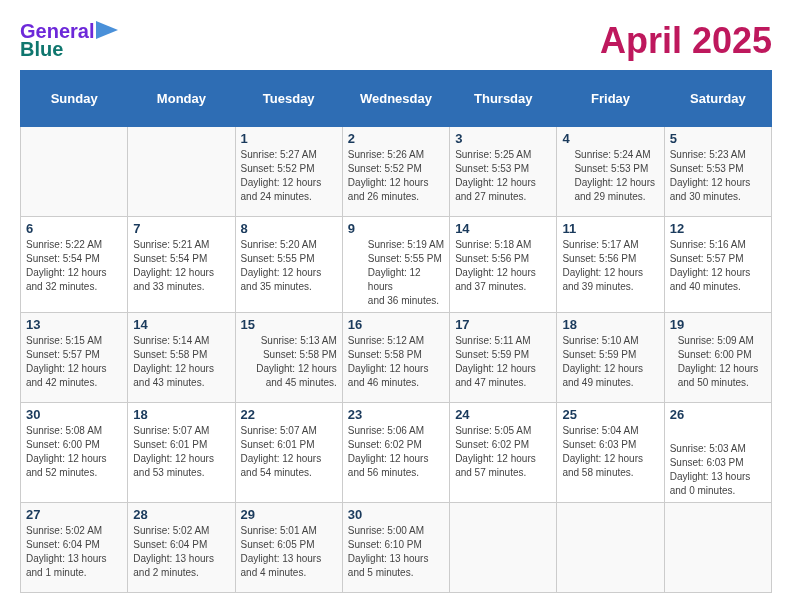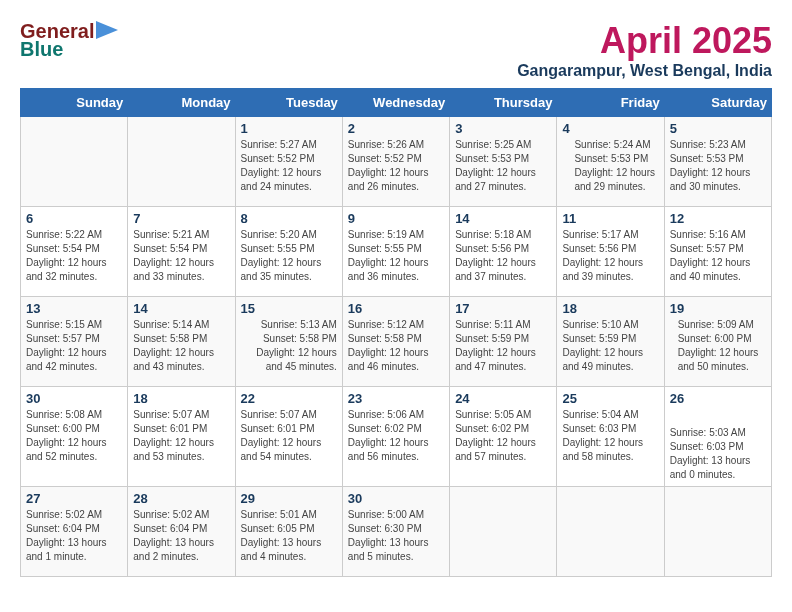--- a/index.html
+++ b/index.html
@@ -21,21 +21,21 @@
       flex-direction: column;
       align-items: flex-start;
     }
     .logo-text {
       font-size: 20px;
       font-weight: bold;
       color: #1a3a5c;
       line-height: 1.1;
     }
     .logo-text span {
-      color: #7f1d1d;
+      color: #6d28d9;
     }
     .title-area {
       text-align: right;
     }
     .month-title {
       font-size: 36px;
       font-weight: bold;
       color: #be185d;
     }
     .location-title {
@@ -46,22 +46,22 @@
     table {
       width: 100%;
       border-collapse: collapse;
       table-layout: fixed;
     }
     thead th {
       background-color: #2e6db4;
       color: #fff;
       font-size: 13px;
       font-weight: bold;
-      padding: 6px 4px;
-      text-align: right;
+      padding: 20px 4px;
+      text-align: center;
       border: 1px solid #2e6db4;
     }
     tbody td {
       border: 1px solid #ccc;
       vertical-align: top;
       padding: 4px 5px;
       font-size: 10.5px;
       color: #333;
       min-height: 80px;
       height: 90px;
@@ -98,21 +98,20 @@
         <span>General</span>
       </span>
       <svg width="22" height="18" viewBox="0 0 22 18" style="margin-left:2px; margin-top:-2px;">
         <polygon points="0,0 22,9 0,18" fill="#4a90d9"></polygon>
       </svg>
     </div>
     <span class="logo-text" style="color:#0f766e; margin-top:-4px;">Blue</span>
   </div>
   <div class="title-area">
     <div class="month-title">April 2025</div>
-    <div class="location-title">Gangarampur, West Bengal, India</div>
   </div>
 </div>
 
 <table>
   <thead>
     <tr>
     <th>Sunday</th>
         <th>Monday</th>
         <th>Tuesday</th>
         <th>Wednesday</th>
@@ -178,21 +177,21 @@
         </td>
         <td>
           <span class="day-number">8</span>
           <div class="day-info" style="white-space: pre-line;">Sunrise: 5:20 AM
 Sunset: 5:55 PM
 Daylight: 12 hours
 and 35 minutes.</div>
         </td>
         <td>
           <span class="day-number">9</span>
-          <div class="day-info" style="white-space: pre-line;">Sunrise: 5:19 AM
+          <div class="day-info" style="white-space: pre-line; margin-left: 20px;">Sunrise: 5:19 AM
 Sunset: 5:55 PM
 Daylight: 12 hours
 and 36 minutes.</div>
         </td>
         <td>
           <span class="day-number">14</span>
           <div class="day-info" style="white-space: pre-line;">Sunrise: 5:18 AM
 Sunset: 5:56 PM
 Daylight: 12 hours
 and 37 minutes.</div>
@@ -332,21 +331,21 @@
         <td>
           <span class="day-number">29</span>
           <div class="day-info" style="white-space: pre-line;">Sunrise: 5:01 AM
 Sunset: 6:05 PM
 Daylight: 13 hours
 and 4 minutes.</div>
         </td>
         <td>
           <span class="day-number">30</span>
           <div class="day-info" style="white-space: pre-line;">Sunrise: 5:00 AM
-Sunset: 6:30 PM
+Sunset: 6:10 PM
 Daylight: 13 hours
 and 5 minutes.</div>
         </td>
         <td class="empty"></td>
         <td class="empty"></td>
         <td class="empty"></td>
       </tr>
     </tbody>
 </table>
 

